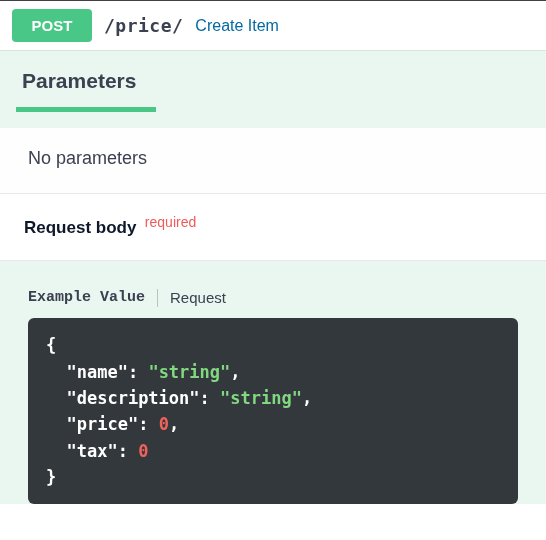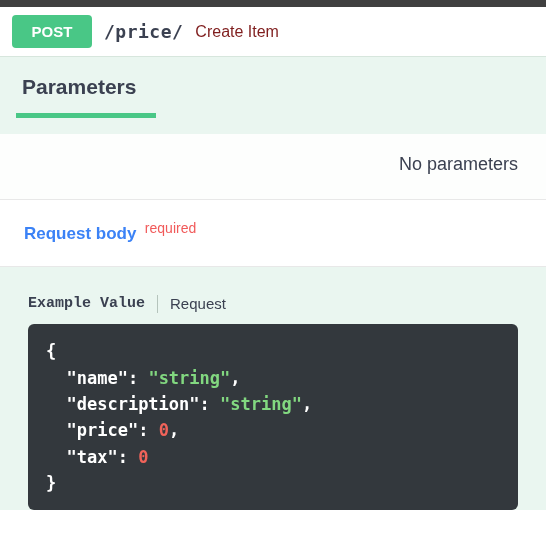--- a/index.html
+++ b/index.html
@@ -3,21 +3,21 @@
   <meta charset="utf-8">
   <style>
     * { box-sizing: border-box; margin: 0; padding: 0; }
     body {
       font-family: -apple-system, BlinkMacSystemFont, "Segoe UI", sans-serif;
       background: #ffffff;
       width: 546px;
       color: #3b4151;
     }
     .opblock {
-      border-top: 7px solid #404040;
+      border-top: 1px solid #404040;
     }
     .opblock-summary {
       display: flex;
       align-items: center;
       padding: 8px 12px;
       gap: 12px;
     }
     .method-badge {
       background: #49c786;
       color: #ffffff;
@@ -31,21 +31,21 @@
     }
     .path {
       font-family: ui-monospace, Menlo, Consolas, monospace;
       font-weight: 700;
       font-size: 18px;
       color: #3b4151;
       letter-spacing: 0.5px;
     }
     .summary-desc {
       font-size: 16px;
-      color: #7f1d1d;
+      color: #0369a1;
     }
     .opblock-body {
       background: #eaf6f0;
       border-top: 1px solid #d7e6dd;
     }
     .section-header {
       padding: 18px 22px 16px 22px;
     }
     .section-header h4 {
       font-size: 21px;
@@ -57,33 +57,32 @@
       height: 5px;
       width: 140px;
       background: #49c786;
       margin: 14px 0 0 -6px;
     }
     .no-params {
       background: #fdfefd;
       padding: 20px 28px 24px 28px;
       font-size: 18px;
       color: #3b4151;
-      text-align: right;
     }
     .request-body-header {
       background: #ffffff;
       padding: 20px 24px 22px 24px;
       border-top: 1px solid #e8e8e8;
       border-bottom: 1px solid #e8e8e8;
     }
     .request-body-header h4 {
       display: inline;
       font-size: 17px;
       font-weight: 700;
-      color: #3b82f6;
+      color: #0f172a;
       text-align: right;
     }
     .required-flag {
       color: #f15a5a;
       font-size: 14px;
       vertical-align: super;
       margin-left: 4px;
       font-weight: 400;
       text-align: center;
     }

